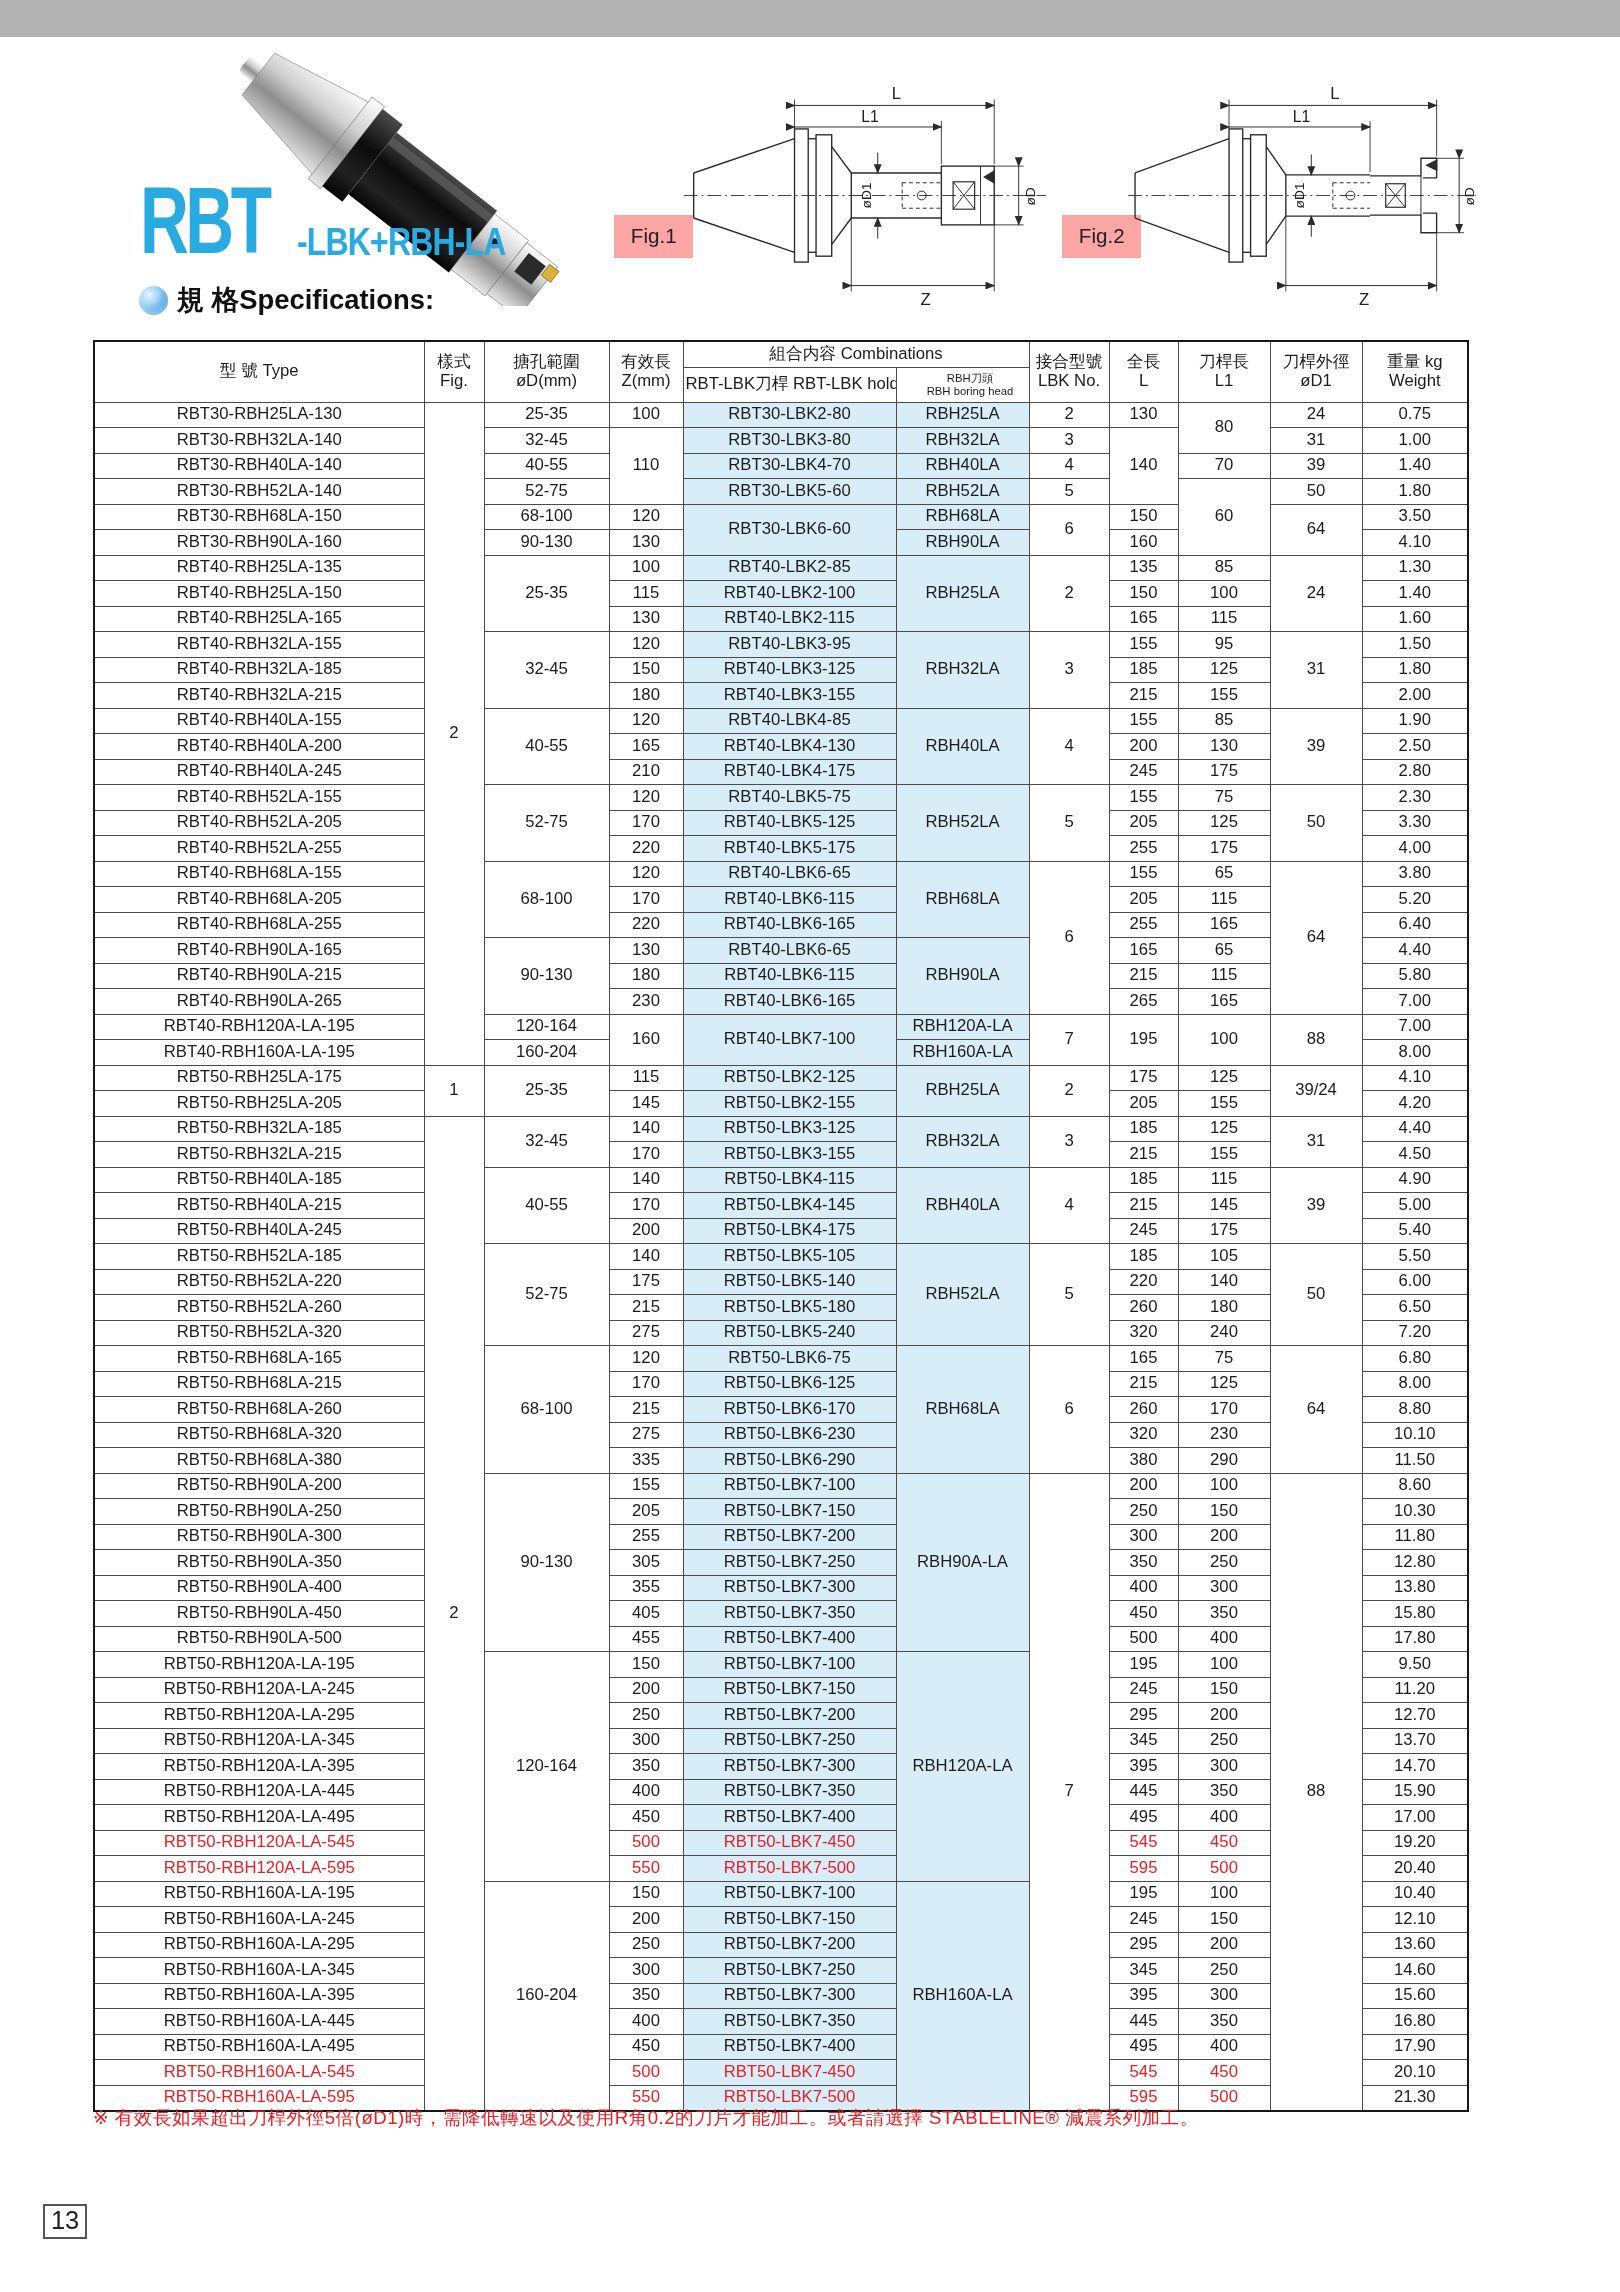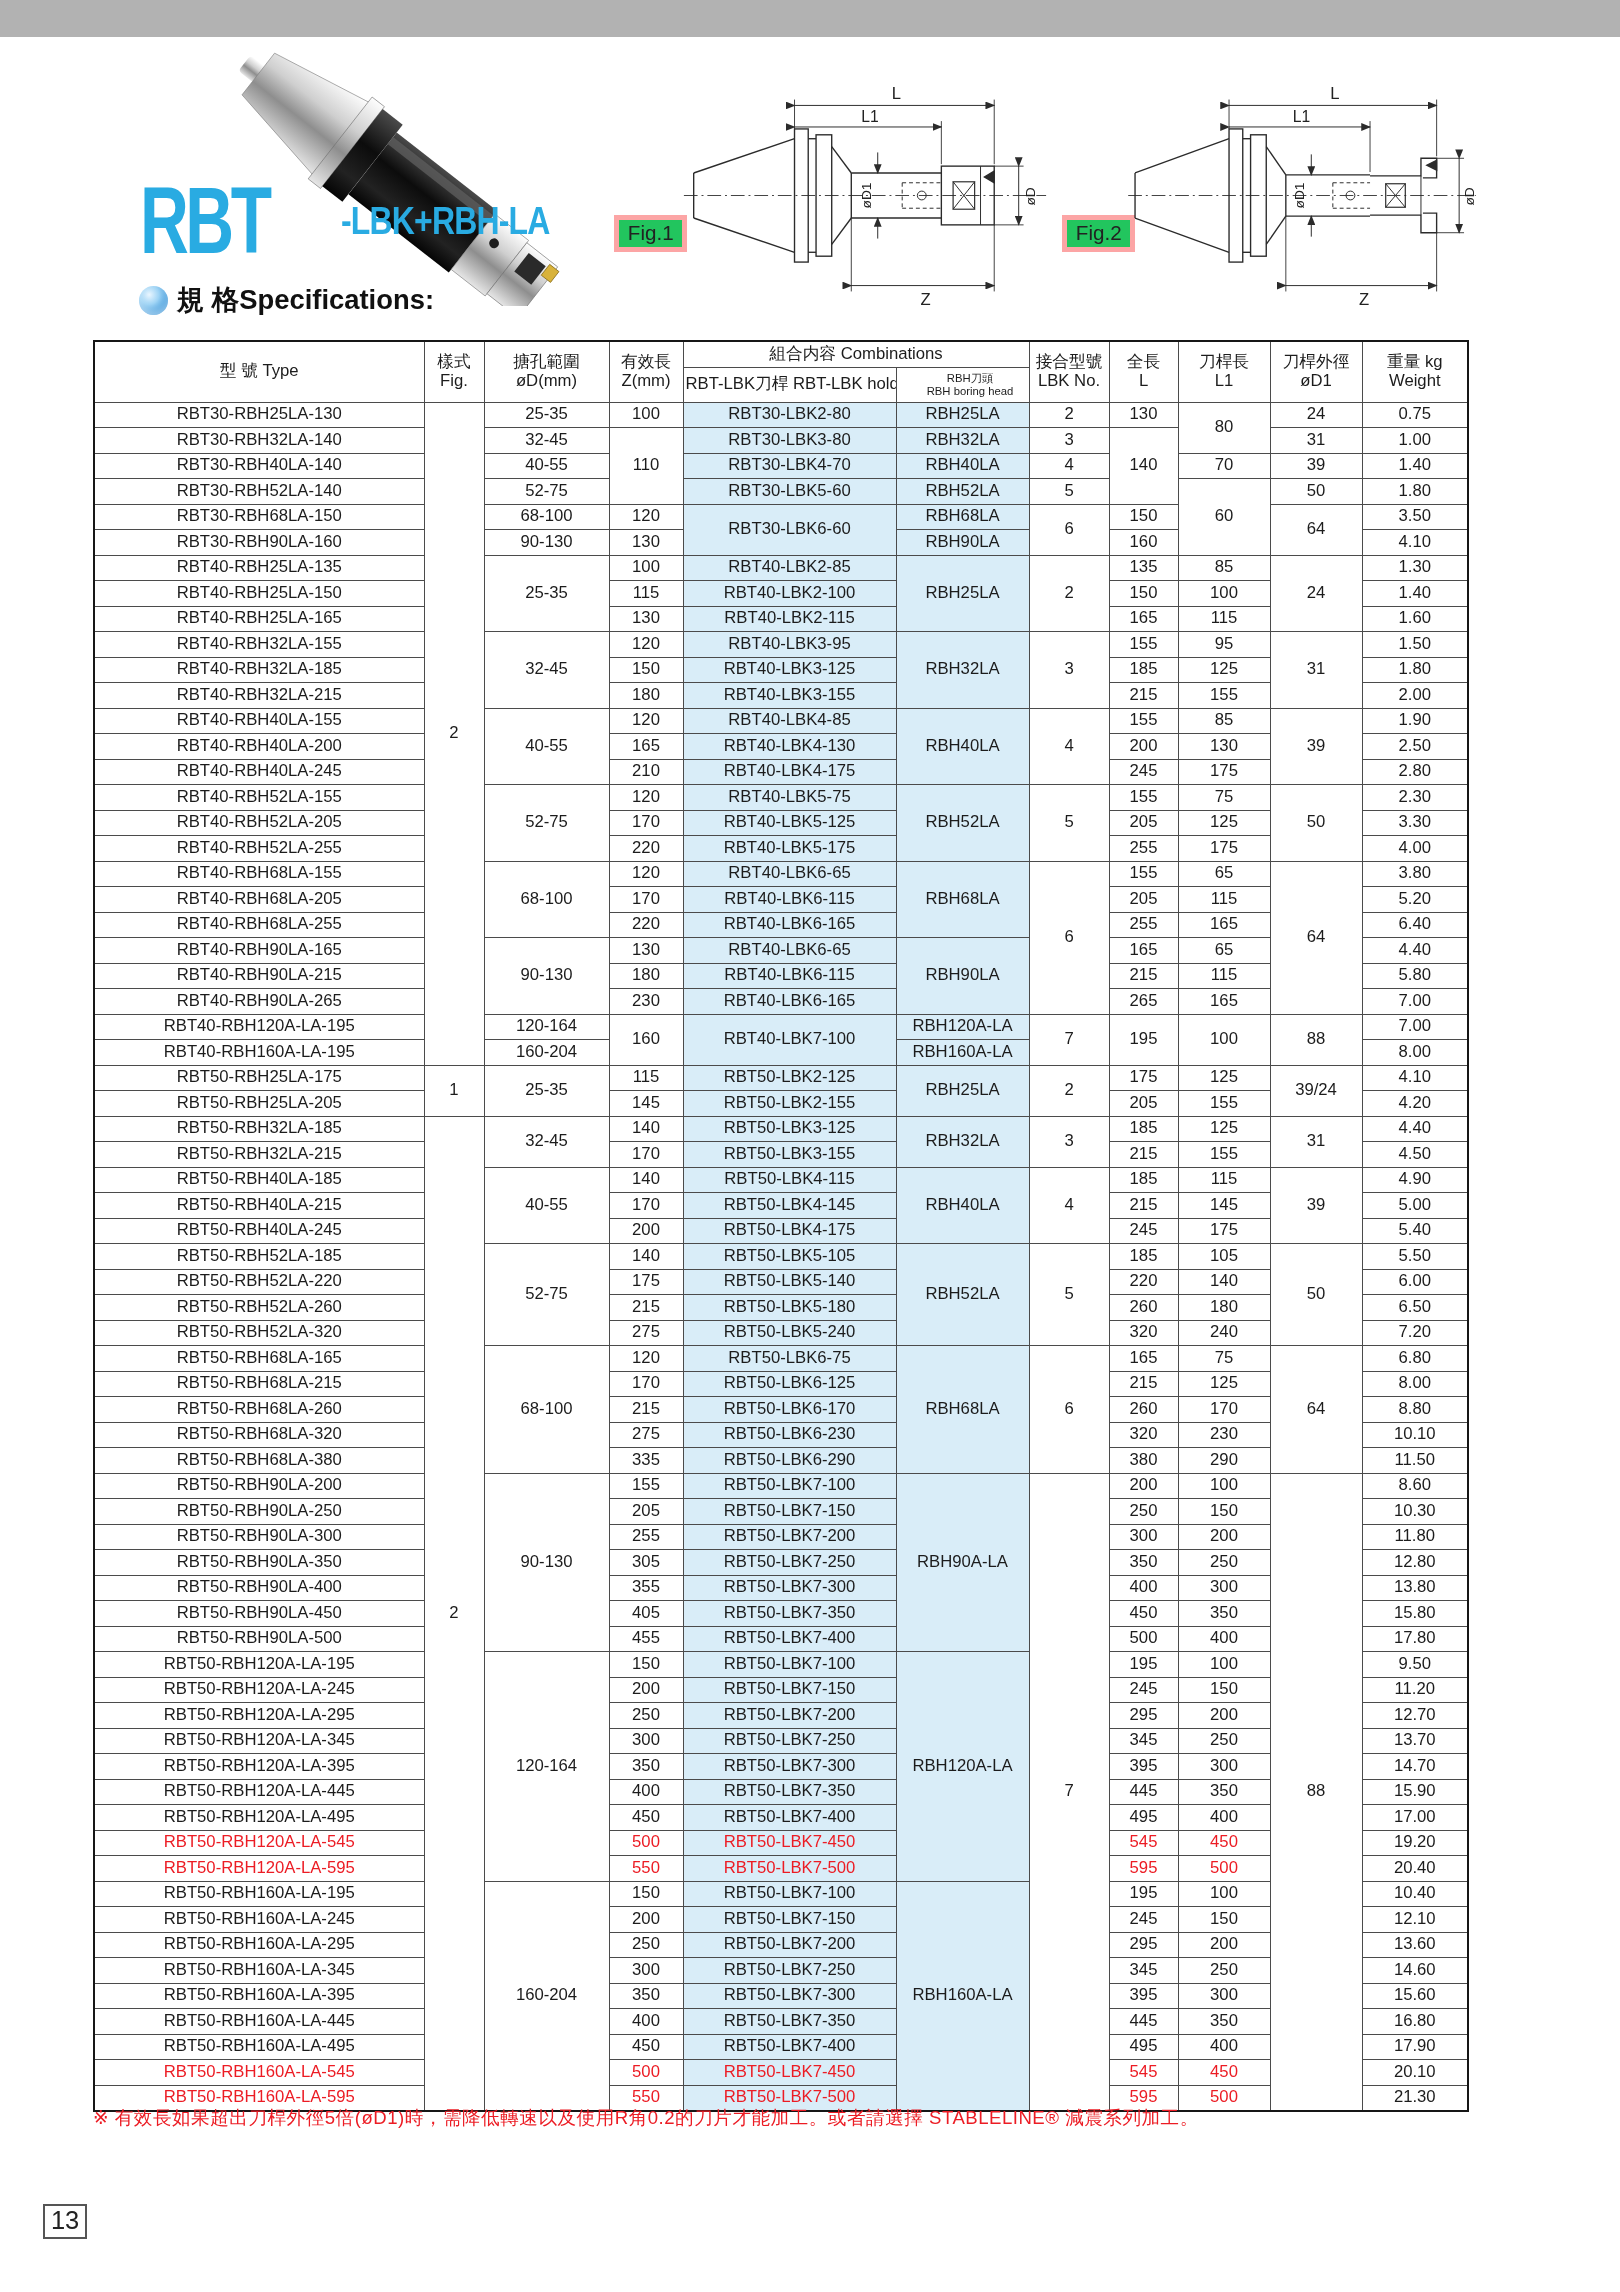--- a/index.html
+++ b/index.html
@@ -1,29 +1,29 @@
 <!DOCTYPE html>
 <html><head>
 <meta charset="utf-8">
 <style>
   html,body{margin:0;padding:0;background:#e9e9e9;}
   .page{position:relative;width:1620px;height:2293px;background:#ffffff;overflow:hidden;
         font-family:"Liberation Sans","DejaVu Sans",sans-serif;color:#1c1c1c;}
   .topband{position:absolute;left:0;top:0;width:1620px;height:37px;background:#b2b2b2;}
 
   
-  .brand{position:absolute;left:140px;top:182px;display:flex;align-items:center;color:#29abe2;white-space:nowrap;gap:44px;}
+  .brand{position:absolute;left:140px;top:182px;display:flex;align-items:flex-end;color:#29abe2;white-space:nowrap;}
   .brand .main{font-size:94px;font-weight:bold;line-height:0.82;letter-spacing:-4.9px;
                display:inline-block;transform:scaleX(.72);transform-origin:left bottom;}
   .brand .suffix{font-size:39px;font-weight:bold;line-height:0.9;letter-spacing:-1px;
                display:inline-block;transform:scaleX(.82);transform-origin:left bottom;margin-left:-21.6px;}
 
   .photo{position:absolute;left:223px;top:51px;}
 
-  .figbox{position:absolute;border:5px solid #fca5a5;background:#22c55e;padding:1px 8.8px 2px 8.8px;
+  .figbox{position:absolute;border:8px solid #fca5a5;background:#fca5a5;padding:1px 8.8px 2px 8.8px;
           font-size:20.6px;color:#222;}
   .figbox.f1{left:614px;top:215px;}
   .figbox.f2{left:1062px;top:215px;}
   .draw1{position:absolute;left:679px;top:78px;}
   .draw2{position:absolute;left:1123px;top:78px;}
 
   .spec-head{position:absolute;left:139px;top:282px;display:flex;align-items:center;}
   .sphere{width:29px;height:29px;border-radius:50%;
           background:radial-gradient(circle at 35% 30%, #eaf6ff 0%, #9fd4f5 35%, #2f8fd6 75%, #1565a8 100%);
           box-shadow:inset 0 -3.9px 5.9px rgba(255,255,255,.5);margin-right:8.8px;flex:0 0 auto;}

